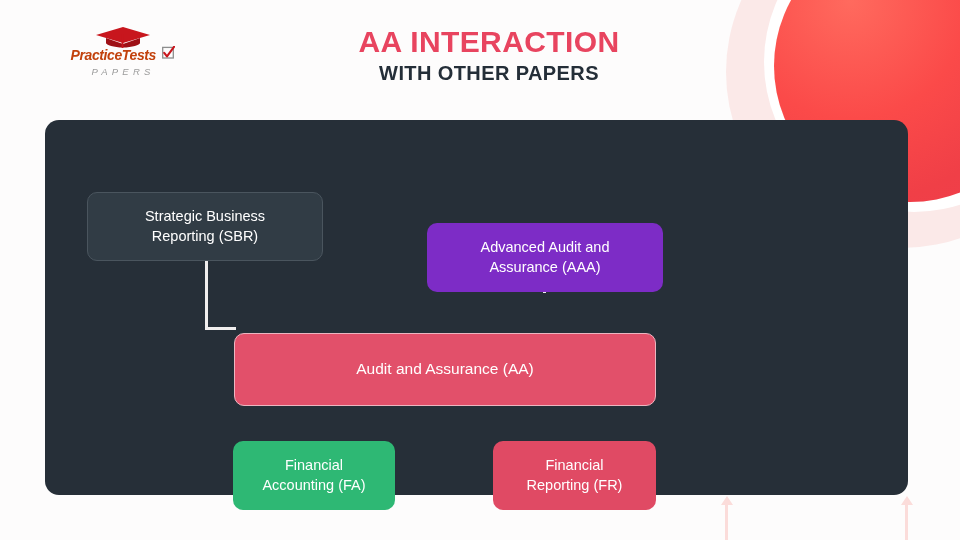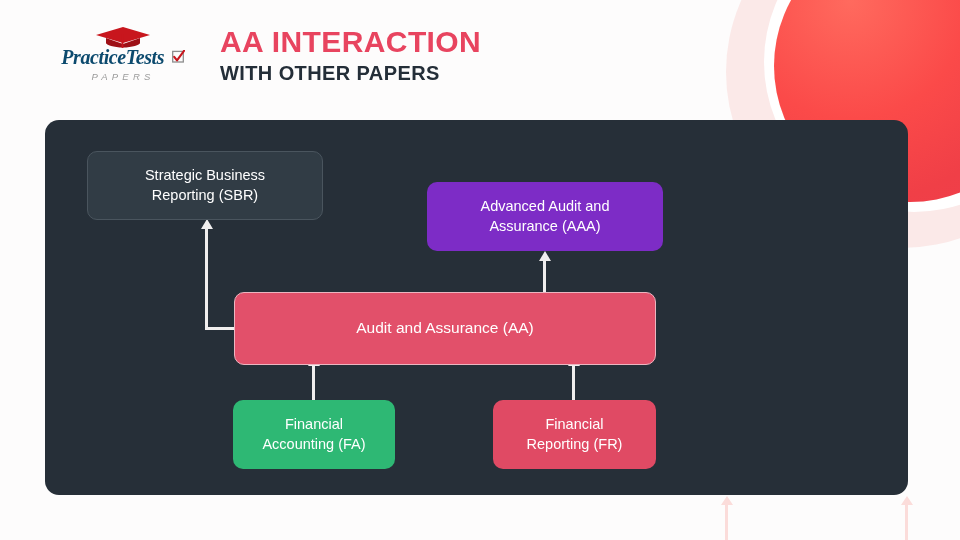--- a/index.html
+++ b/index.html
@@ -86,49 +86,49 @@
     z-index: 10;
     text-align: center;
   }
   .logo-cap {
     position: relative;
     height: 22px;
     margin-bottom: -2px;
   }
   .logo-cap svg { display: block; margin: 0 auto; }
   .logo-word {
-    font-size: 20px;
+    font-size: 14px;
     font-weight: bold;
     font-style: italic;
-    color: #0c4a6e;
+    color: #c2410c;
     letter-spacing: -0.4px;
     line-height: 1.05;
     white-space: nowrap;
-    font-family: Liberation Serif, serif;
   }
   .logo-check {
     display: inline-block;
     vertical-align: 1px;
     margin-left: 3px;
   }
   .logo-sub {
     font-size: 9.5px;
     color: #9b9b9b;
     letter-spacing: 4.2px;
     font-style: italic;
     margin-top: 3px;
     white-space: nowrap;
   }
 
   
   .title-block {
     position: absolute;
-    left: 220px;
+    left: 229px;
     top: 24px;
     width: 520px;
+    text-align: center;
     z-index: 10;
   }
   .title-line1 {
     font-size: 30px;
     font-weight: bold;
     color: #e8445f;
     letter-spacing: 0.4px;
     line-height: 1.22;
   }
   .title-line2 {
@@ -157,20 +157,21 @@
     display: flex;
     align-items: center;
     justify-content: center;
     text-align: center;
     color: #ffffff;
     font-size: 14.5px;
     line-height: 1.33;
     z-index: 30;
     box-sizing: border-box;
     padding: 4px 20px;
+    margin-top: 41px;
   }
   .node .node-label { display: block; white-space: pre-line; }
 
   .node-sbr {
     left: 42px;  top: 31px;  width: 236px; height: 69px;
     background: #313c45;
     border: 1.5px solid #4a555e;
   }
   .node-aaa {
     left: 382px; top: 62px;  width: 236px; height: 69px;

